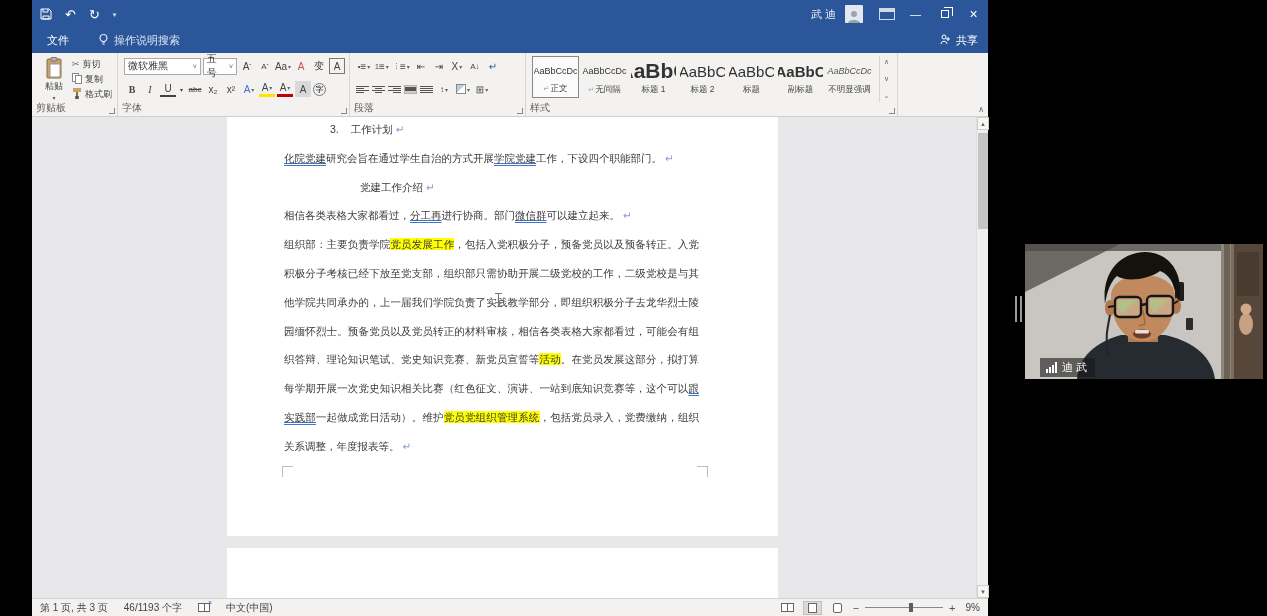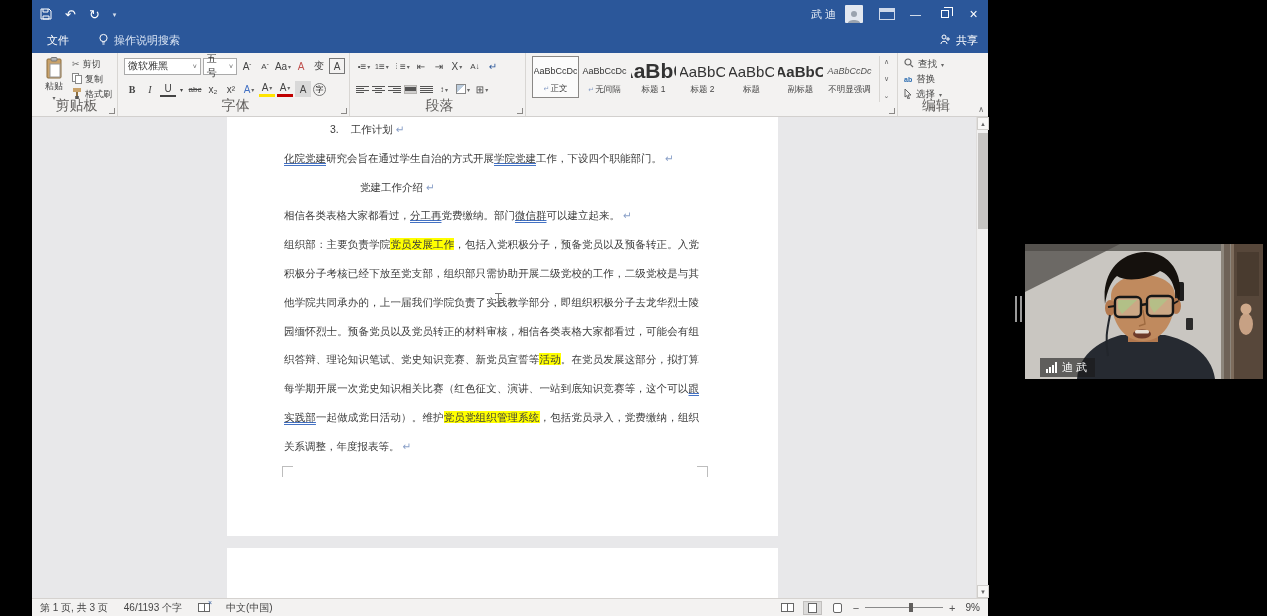--- a/index.html
+++ b/index.html
@@ -29,21 +29,21 @@
   .tab-file{padding:5px 15px;background:#2b579a;color:#fff;}
   .ribbon-tabs{display:flex;}
   .tab{padding:5px 13px;cursor:default;}
   .tab.active{background:#f3f2f1;color:#2b579a;}
   .tellme{display:flex;align-items:center;gap:5px;padding:0 10px;margin-left:4px;}
   .share-btn{position:absolute;right:10px;top:28px;height:25px;display:flex;align-items:center;gap:5px;color:#fff;font-size:11px;}
 
   
   .ribbon{position:absolute;left:0;top:53px;width:956px;height:64px;background:#f3f2f1;border-bottom:1px solid #d2d0ce;display:flex;}
   .rgroup{position:relative;height:100%;border-right:1px solid #d8d6d3;padding:3px 4px 14px 6px;}
-  .rg-label{position:absolute;bottom:1px;left:4px;right:0;text-align:center;font-size:14px;color:#605e5c;}
+  .rg-label{position:absolute;bottom:1px;left:4px;right:0;font-size:10px;color:#605e5c;}
   .rg-dlg{position:absolute;right:2px;bottom:2px;width:6px;height:6px;border-right:1px solid #8a8886;border-bottom:1px solid #8a8886;}
   .rrow{display:flex;align-items:center;gap:2px;height:20px;}
   .ric{display:inline-flex;align-items:center;justify-content:center;min-width:16px;height:16px;font-size:10px;color:#444;padding:0 1px;}
   .ric .dd{font-size:6px;color:#666;margin-left:1px;}
   .combo{background:#fff;border:1px solid #aaa;height:17px;font-size:10px;color:#333;display:flex;align-items:center;padding:0 3px;justify-content:space-between;}
   .combo .dd{font-size:7px;color:#666;margin-left:4px;}
 
   
   .g-clip{width:86px;display:flex;gap:2px;padding-top:4px;}
   .paste-big{width:32px;display:flex;flex-direction:column;align-items:center;gap:1px;font-size:9px;color:#444;}
@@ -392,55 +392,34 @@
             <div class="style-card">
               <div class="sc-prev s i">AaBbCcDc</div>
               <div class="sc-name">不明显强调</div>
             </div>
           </div>
         <div class="styles-scroll">
           <span>∧</span>
           <span>∨</span>
           <span>⌄</span>
         </div>
+        <div class="rg-label">样式</div>
         <div class="rg-dlg"></div>
       </div>
 
-      <div class="rgroup g-edit" style="border-right:none;">
-        <div class="edit-cmd">
-          <span><svg width="10" height="10" viewBox="0 0 10 10">
-                <circle cx="4" cy="4" r="3" fill="none" stroke="#666" stroke-width="1.2"></circle>
-                <path d="M6.3,6.3 L9,9" stroke="#666" stroke-width="1.2"></path>
-              </svg></span>
-          <span>查找</span>
-          <span class="dd" style="font-size:6px;color:#666;">▾</span>
-        </div>
-        <div class="edit-cmd">
-          <span style="font-size:7px;color:#2b6cb0;font-weight:bold;">ab</span>
-          <span>替换</span>
-        </div>
-        <div class="edit-cmd">
-          <span><svg width="8" height="10" viewBox="0 0 8 10">
-                <path d="M1,0 L7,6 L4,6 L5.5,9.5 L4,10 L2.8,6.6 L1,8 Z" fill="none" stroke="#666" stroke-width="1"></path>
-              </svg></span>
-          <span>选择</span>
-          <span class="dd" style="font-size:6px;color:#666;">▾</span>
-        </div>
-        <div class="rg-label">编辑</div>
-      </div>
       <div class="ribbon-collapse">∧</div>
     </div>
 
     <div class="doc-area">
       <div class="page page1">
         <div class="page-content">
             <div class="para numbered"><span class="num">3.</span><span>工作计划</span><span class="pmark"> ↵</span></div>
             <div class="para body"><span class="gr">化院党建</span><span>研究会旨在通过学生自治的方式开展</span><span class="gr">学院党建</span><span>工作，下设四个职能部门。</span><span class="pmark"> ↵</span></div>
             <div class="para indent2"><span>党建工作介绍</span><span class="pmark"> ↵</span></div>
-            <div class="para body"><span>相信各类表格大家都看过，</span><span class="gr">分工再</span><span>党费缴纳。部门</span><span class="gr">微信群</span><span>可以建立起来。</span><span class="pmark"> ↵</span></div>
+            <div class="para body"><span>相信各类表格大家都看过，</span><span class="gr">分工再</span><span>进行协商。部门</span><span class="gr">微信群</span><span>可以建立起来。</span><span class="pmark"> ↵</span></div>
             <div class="para body"><span>组织部：主要负责学院</span><span class="hl">党员发展工作</span><span>，包括入党积极分子，预备党员以及预备转正。入党积极分子考核已经下放至党支部，组织部只需协助开展二级党校的工作，二级党校是与其他学院共同承办的，上一届我们学院负责了实践教学部分，即组织积极分子去龙华烈士陵园缅怀烈士。预备党员以及党员转正的材料审核，相信各类表格大家都看过，可能会有组织答辩、理论知识笔试、党史知识竞赛、新党员宣誓等</span><span class="hl">活动</span><span>。在党员发展这部分，拟打算每学期开展一次党史知识相关比赛（红色征文、演讲、一站到底知识竞赛等，这个可以</span><span class="gr">跟实践部</span><span>一起做成党日活动）。维护</span><span class="hl">党员党组织管理系统</span><span>，包括党员录入，党费缴纳，组织关系调整，年度报表等。</span><span class="pmark"> ↵</span></div>
           </div>
         <div class="corner-mark cm-l"></div>
         <div class="corner-mark cm-r"></div>
         <div class="ibeam"></div>
       </div>
       <div class="page page2"></div>
     </div>
 
     <div class="vscroll">

